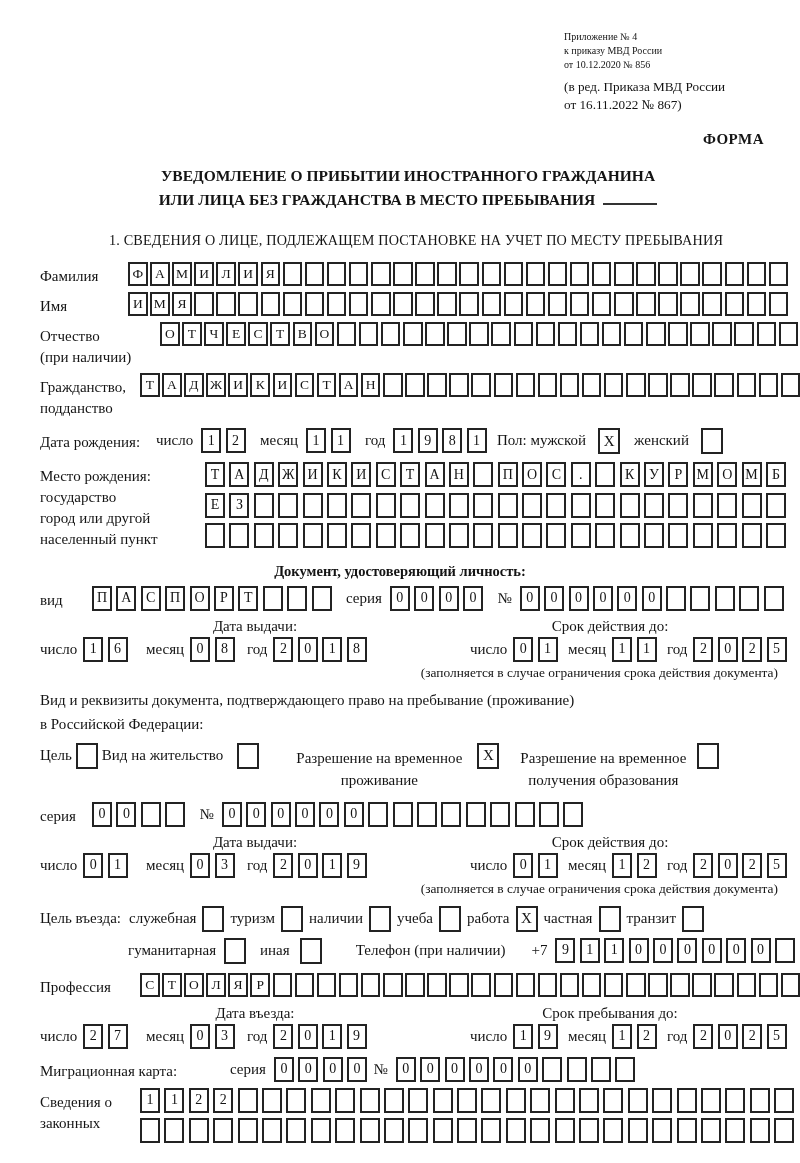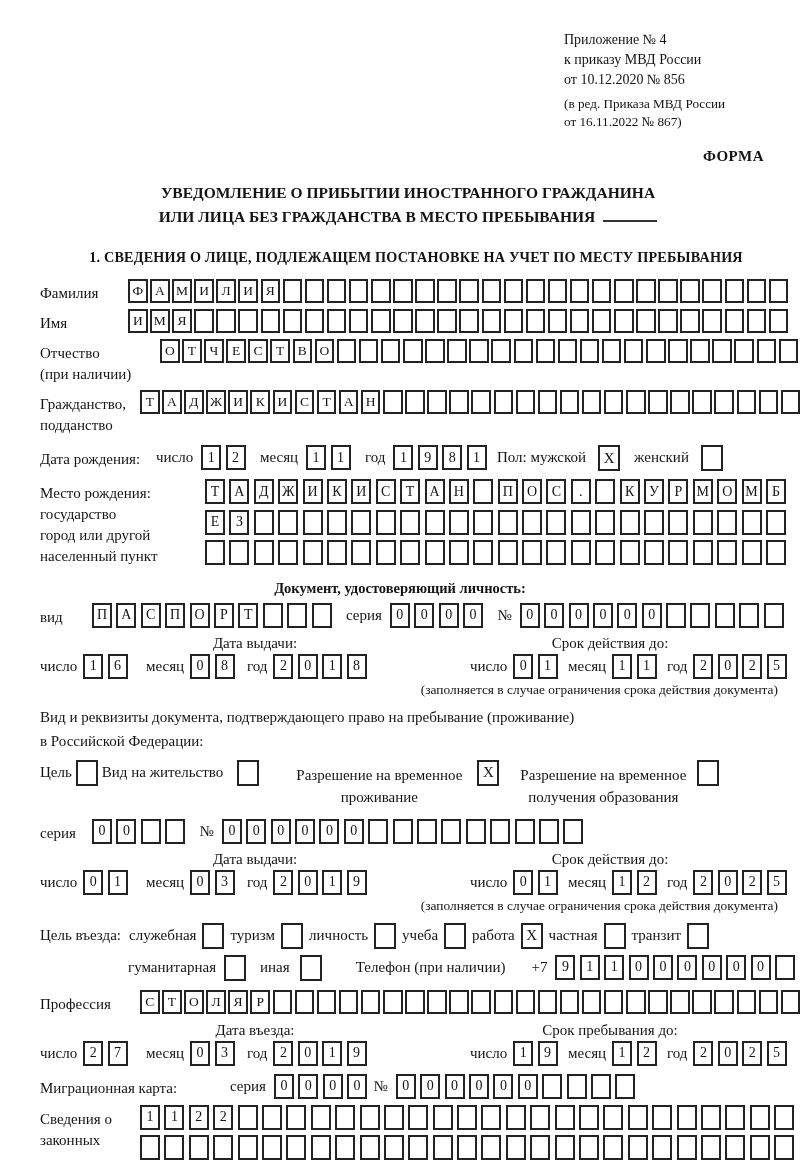--- a/index.html
+++ b/index.html
@@ -3,28 +3,28 @@
 <meta charset="utf-8">
 <style>
   html,body { margin:0; padding:0; background:#e8e8e8; }
   .page {
     width:800px; height:1163px; background:#ffffff; overflow:hidden;
     box-sizing:border-box; padding:30px 0 0 40px; margin:0 auto;
     font-family:"Liberation Serif","DejaVu Serif",serif; color:#141414;
     font-size:15px; position:relative;
   }
   
-  .appendix { margin-left:524px; font-size:14px; line-height:1.42; }
+  .appendix { margin-left:524px; font-size:10px; line-height:1.42; }
   .appendix div { white-space:nowrap; }
   .edition { margin-left:524px; margin-top:5px; font-size:13.2px; line-height:1.42; }
   .forma { text-align:right; margin:16px 36px 0 0; font-weight:bold; font-size:15px; letter-spacing:.5px; }
   
   .title { text-align:center; font-weight:bold; font-size:15.5px; line-height:1.55; margin:16px 24px 0 0; }
   .blankline { display:inline-block; width:54px; height:13px; border-bottom:2.5px solid #333; margin-left:8px; }
-  .sec-heading { text-align:center; font-weight:bold; font-size:14.2px; margin:20px 8px 0 0; letter-spacing:.2px; }
+  .sec-heading { text-align:center; font-weight:normal; font-size:14.2px; margin:20px 8px 0 0; letter-spacing:.2px; }
   
   .form { margin-top:13px; }
   .frow { display:flex; align-items:flex-start; margin-top:5px; }
   .lbl { flex:0 0 auto; padding-top:4px; line-height:21px; }
   .lbl .sub { display:block; }
   .w88 { width:88px; } .w120 { width:120px; } .w100 { width:100px; }
   .w165 { width:165px; } .w52 { width:52px; } .w150 { width:148px; }
   .cells { display:flex; flex-wrap:nowrap; }
   .cell {
     flex:0 0 auto; box-sizing:border-box; width:19.5px; height:24px;
@@ -532,21 +532,21 @@
       </div>
     </div>
     <div class="note">(заполняется в случае ограничения срока действия документа)</div>
 
     <div class="purpose">
       <div class="plbl" style="padding-left:0">Цель въезда:</div>
       <div class="plbl">служебная</div>
       <span class="cbox"></span>
       <div class="plbl">туризм</div>
       <span class="cbox"></span>
-      <div class="plbl">личность</div>
+      <div class="plbl">наличии</div>
       <span class="cbox"></span>
       <div class="plbl">учеба</div>
       <span class="cbox"></span>
       <div class="plbl">работа</div>
       <span class="cbox">X</span>
       <div class="plbl">частная</div>
       <span class="cbox"></span>
       <div class="plbl">транзит</div>
       <span class="cbox"></span>
     </div>

